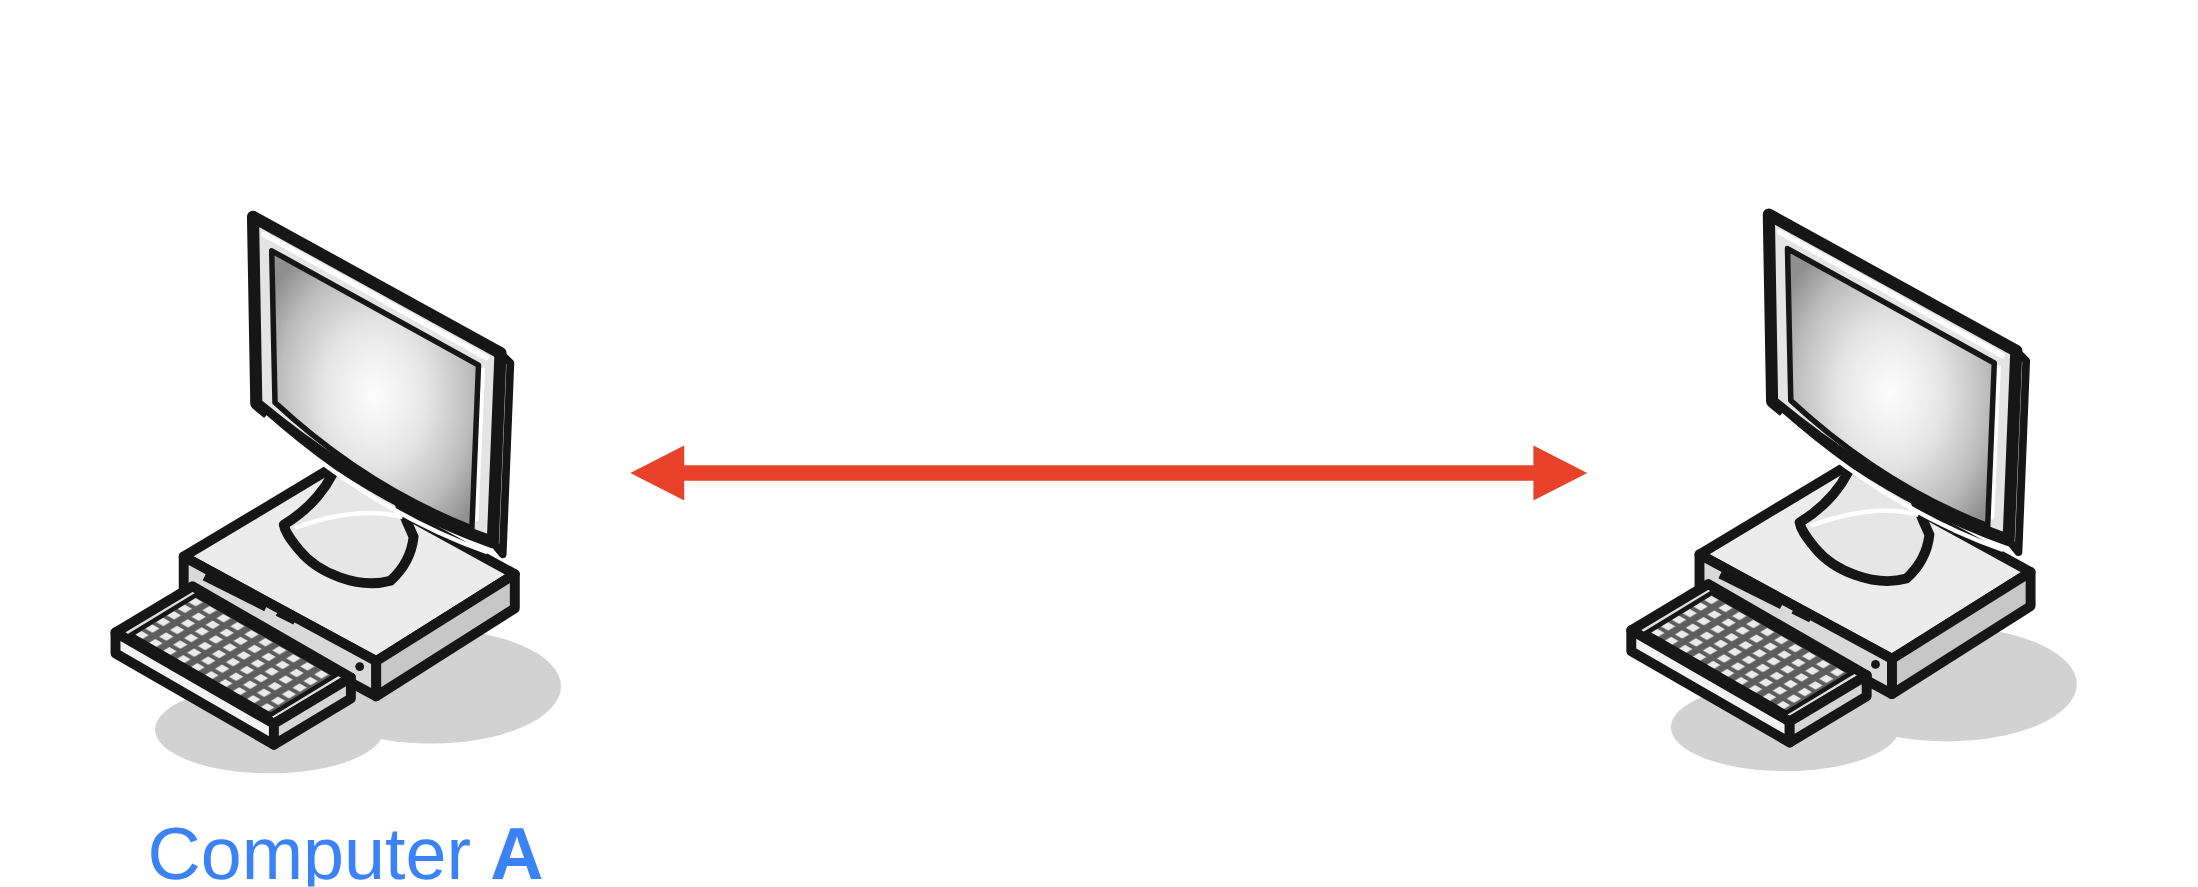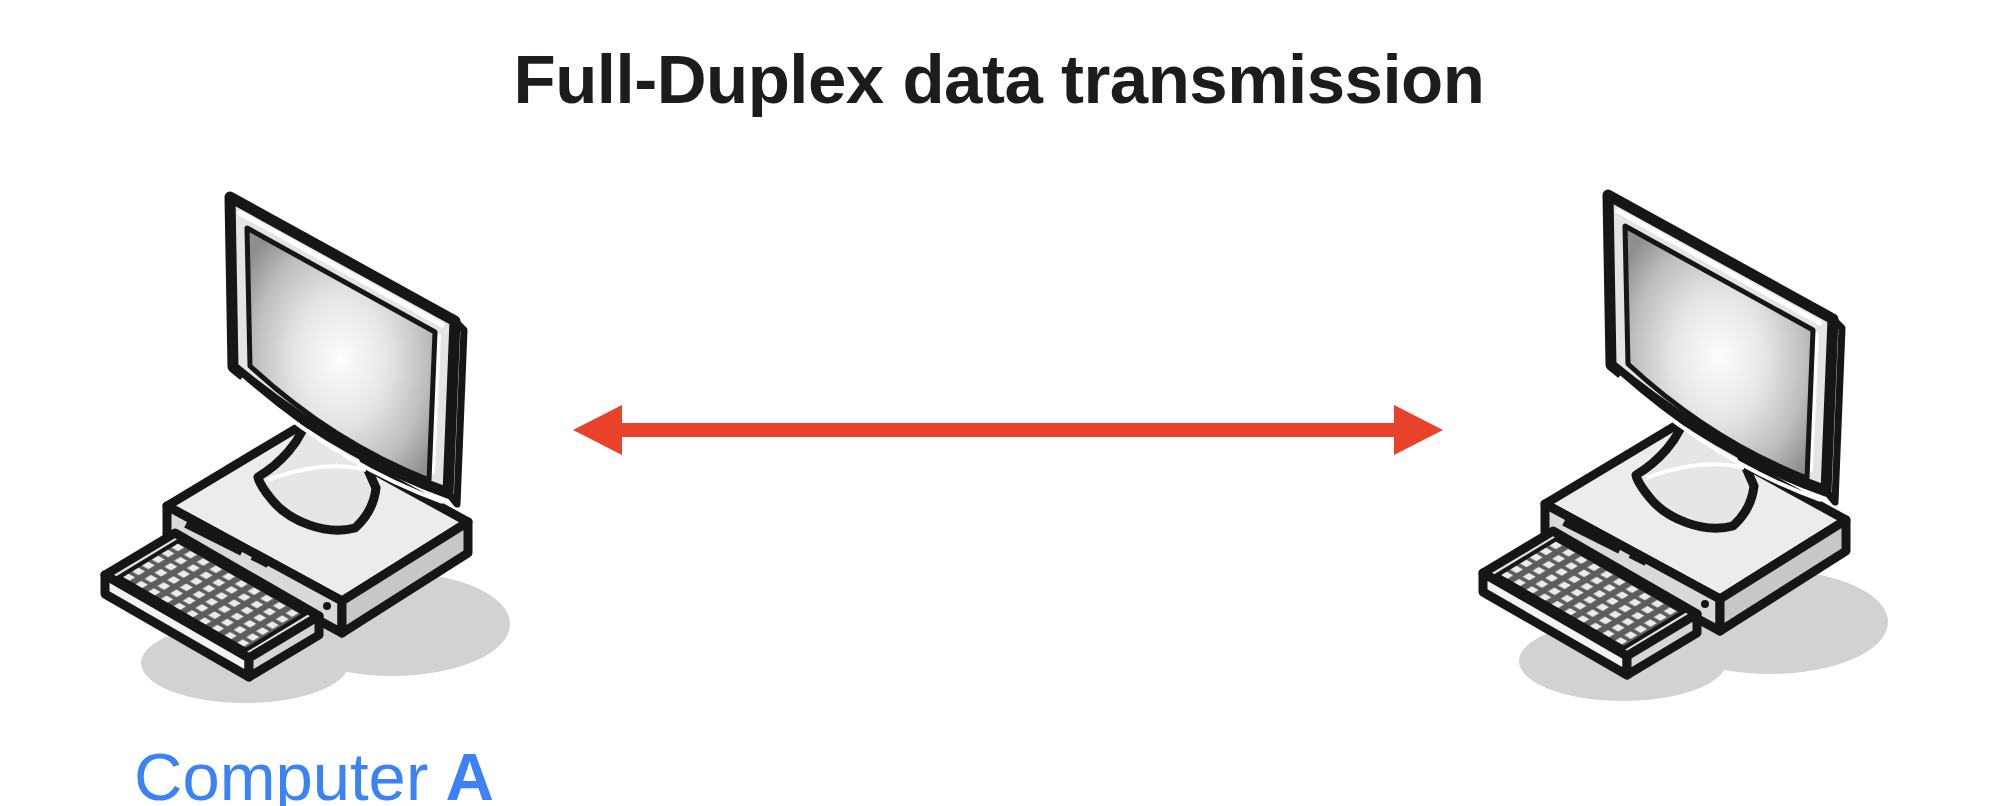--- a/index.html
+++ b/index.html
@@ -73,21 +73,20 @@
           <polygon points="189,522 259,480 259,499 189,541" fill="#d5d5d5"></polygon>
         </g>
         <polygon points="59,441 118,405 245,478 186,514" fill="url(#keys)" stroke="#161616" stroke-width="4"></polygon>
       </g>
     </symbol>
   </defs>
 </svg>
 
 <div class="stage">
 
-  <div class="title">Full-Duplex data transmission</div>
 
   <svg class="computer-svg computer-a" viewBox="0 0 480 580" role="img">
     <use href="#pc"></use>
   </svg>
 
   <svg class="computer-svg computer-b" viewBox="0 0 480 580" role="img">
     <use href="#pc"></use>
   </svg>
 
   <svg class="arrow-svg" viewBox="0 0 876 56" role="img">

